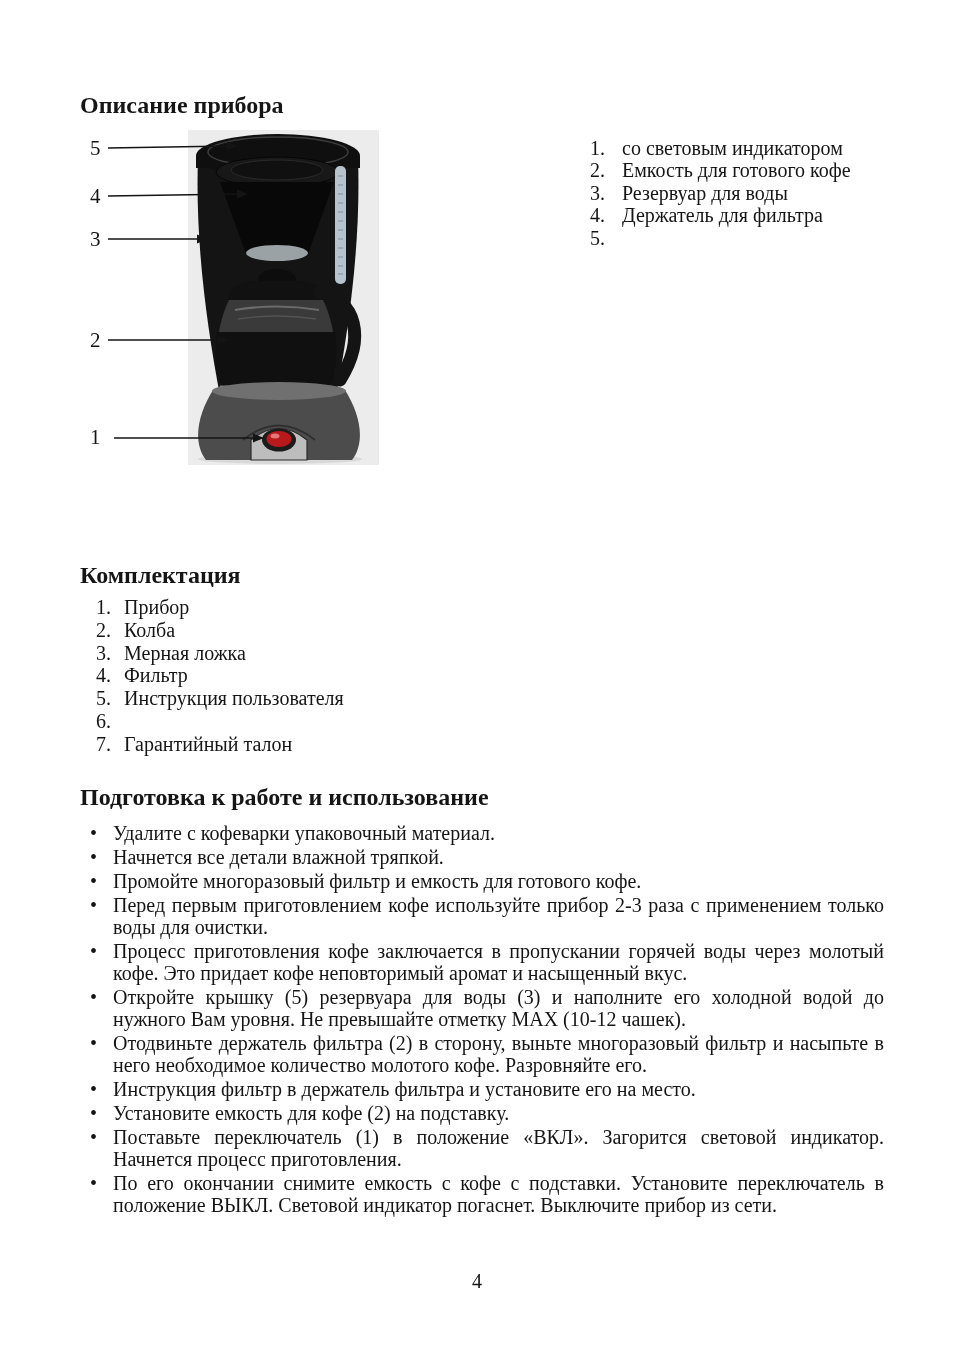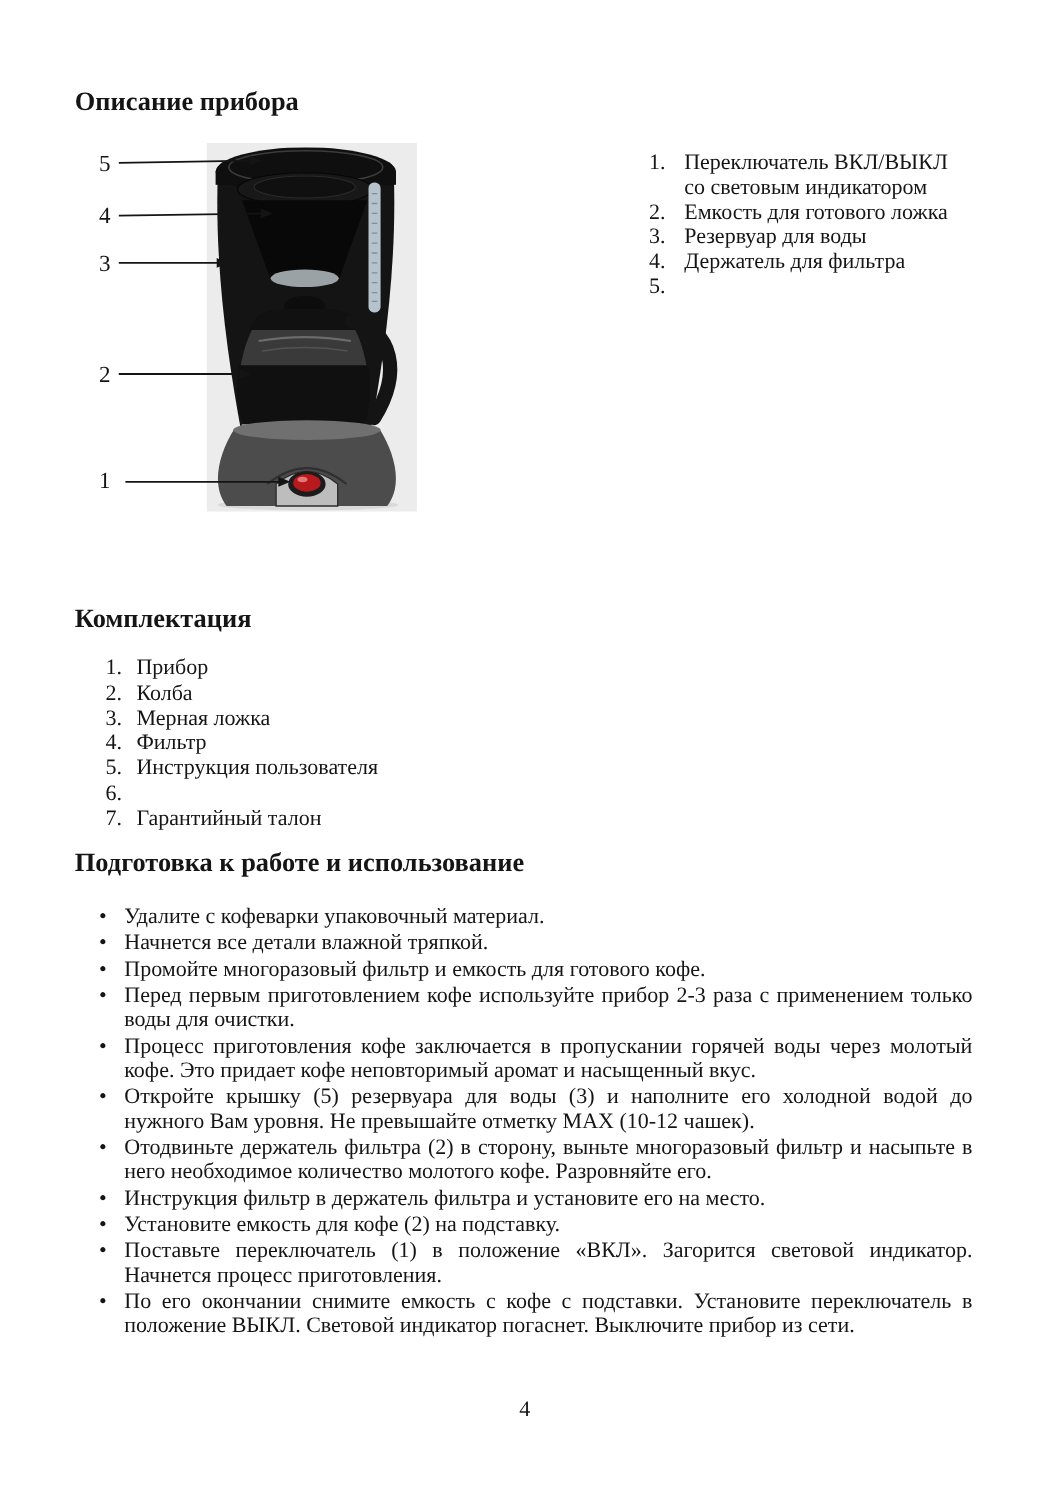--- a/index.html
+++ b/index.html
@@ -1,18 +1,18 @@
 <!DOCTYPE html>
 <html><head>
 <meta charset="utf-8">
 <style>
   html,body{margin:0;padding:0;background:#9a9a9a;}
   .page{position:relative;width:954px;height:1351px;background:#ffffff;
         font-family:"Liberation Serif","DejaVu Serif",serif;color:#151515;overflow:hidden;}
-  .sec{position:absolute;margin:0;font-size:24px;font-weight:bold;line-height:26px;white-space:nowrap;}
+  .sec{position:absolute;margin:12px;font-size:24px;font-weight:bold;line-height:26px;white-space:nowrap;}
   #h-desc{left:68px;top:80px;}
   #h-pack{left:68px;top:550px;}
   #h-prep{left:68px;top:772px;}
   .diagram{position:absolute;left:80px;top:122px;}
   .diagram text{font-family:"Liberation Serif","DejaVu Serif",serif;font-size:21px;fill:#141414;}
   .parts{position:absolute;left:590px;top:137px;width:292px;font-size:20px;line-height:22.4px;}
   .parts .row{display:flex;}
   .parts .num{width:32px;flex:none;}
   .parts .txt span{display:block;}
   .pack{position:absolute;left:96px;top:596px;font-size:20px;line-height:22.8px;}
@@ -94,27 +94,26 @@
     <text x="10" y="81">4</text>
     <text x="10" y="124">3</text>
     <text x="10" y="225">2</text>
     <text x="10" y="322">1</text>
   </svg>
 
   <div class="parts">
     <div class="row">
       <span class="num">1.</span>
       <span class="txt">
-        <span>Переключатель ВКЛ/ВЫКЛ</span>
         <span>со световым индикатором</span>
       </span>
     </div>
     <div class="row">
       <span class="num">2.</span>
-      <span class="txt">Емкость для готового ложка</span>
+      <span class="txt">Емкость для готового кофе</span>
     </div>
     <div class="row">
       <span class="num">3.</span>
       <span class="txt">Резервуар для воды</span>
     </div>
     <div class="row">
       <span class="num">4.</span>
       <span class="txt">Держатель для фильтра</span>
     </div>
     <div class="row">

